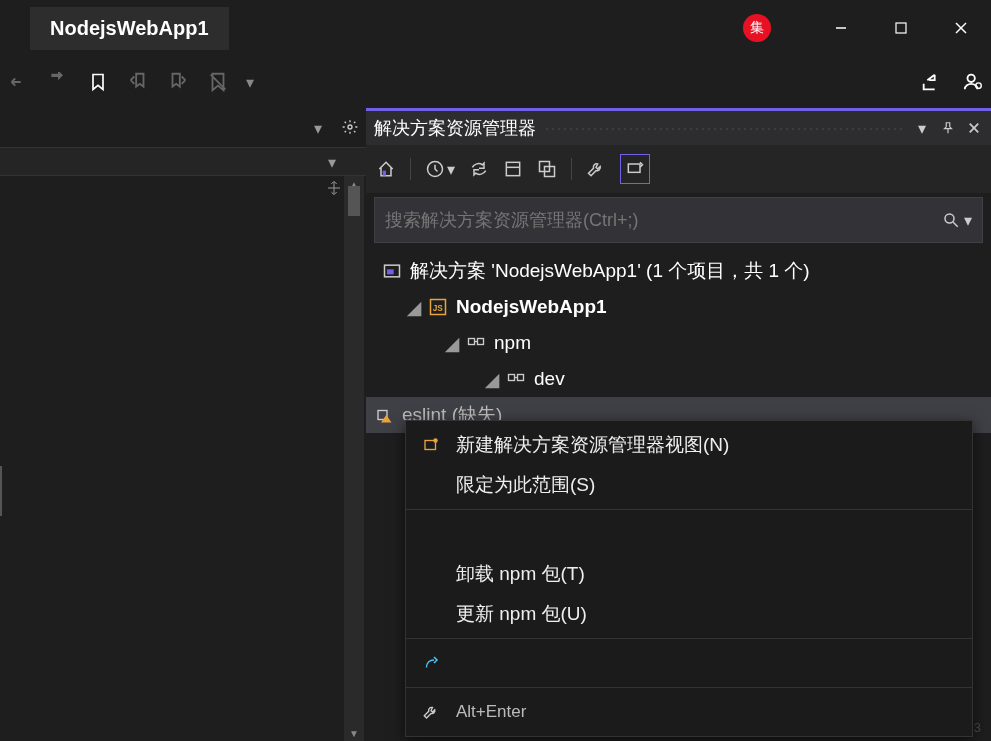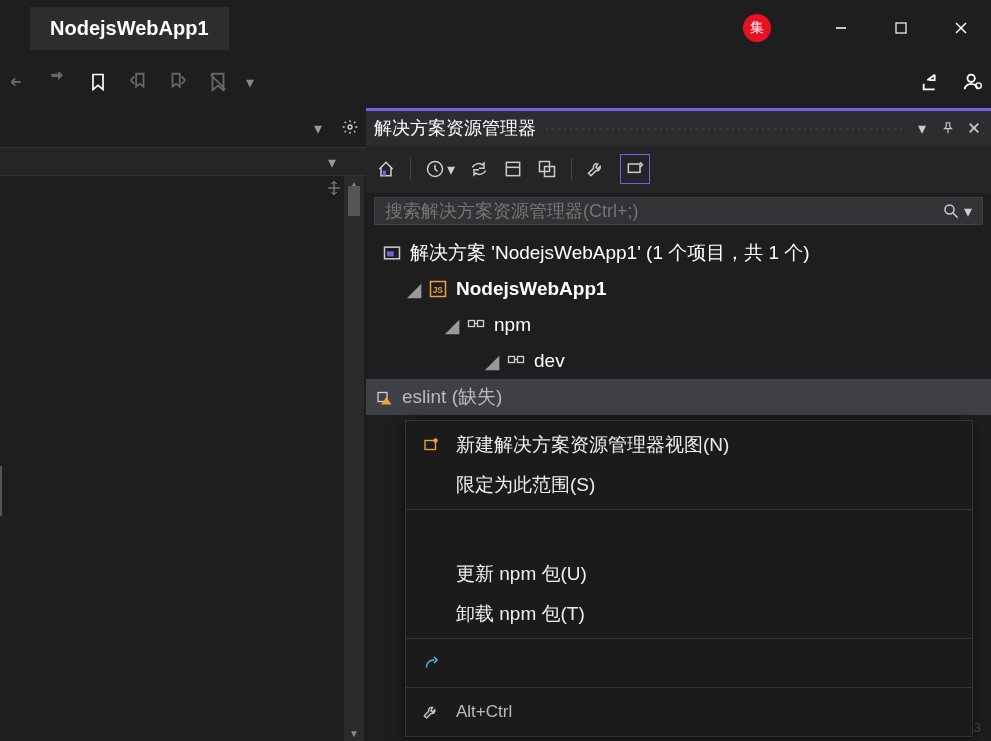--- a/index.html
+++ b/index.html
@@ -36,21 +36,21 @@
 .panel-header { height: 34px; background: #2d2d30; display: flex; align-items: center; padding: 0 8px; gap: 8px; }
 .panel-title { font-size: 18px; color: #fff; }
 .panel-dots { flex: 1; height: 4px; background-image: radial-gradient(#555 1px, transparent 1px); background-size: 6px 6px; opacity: 0.4; }
 .panel-ctrl { color: #ccc; width: 18px; height: 18px; display: flex; align-items: center; justify-content: center; }
 
 .panel-toolbar { height: 48px; display: flex; align-items: center; padding: 0 10px; gap: 14px; background: #252526; }
 .pt-icon { color: #ccc; display: flex; align-items: center; }
 .pt-sep { width: 1px; height: 22px; background: #444; }
 .pt-active { border: 1px solid #7160e8; padding: 4px; }
 
-.search-box { margin: 4px 8px; height: 28px; background: #333337; border: 1px solid #3f3f46; display: flex; align-items: center; padding: 0 10px; }
+.search-box { margin: 4px 8px; height: 46px; background: #333337; border: 1px solid #3f3f46; display: flex; align-items: center; padding: 0 10px; }
 .search-box input { flex: 1; background: transparent; border: none; outline: none; color: #999; font-size: 18px; }
 .search-icon-right { color: #ccc; display: flex; align-items: center; }
 
 .tree { padding: 6px 8px; font-size: 19px; color: #fff; }
 .tree-row { display: flex; align-items: center; height: 36px; gap: 8px; }
 .expander { width: 12px; color: #999; display: flex; justify-content: center; }
 .indent-1 { padding-left: 8px; }
 .indent-2 { padding-left: 34px; }
 .indent-3 { padding-left: 72px; }
 .indent-4 { padding-left: 112px; }
@@ -321,38 +321,38 @@
   <div class="ctx-item">
     <span class="ctx-icon"></span>
     <span class="ctx-label">限定为此范围(S)</span>
   </div>
   <div class="ctx-sep"></div>
   <div class="ctx-item">
     <span class="ctx-icon"></span>
   </div>
   <div class="ctx-item">
     <span class="ctx-icon"></span>
+    <span class="ctx-label">卸载 npm 包(T)</span>
+  </div>
+  <div class="ctx-item">
+    <span class="ctx-icon"></span>
     <span class="ctx-label">更新 npm 包(U)</span>
-  </div>
-  <div class="ctx-item">
-    <span class="ctx-icon"></span>
-    <span class="ctx-label">卸载 npm 包(T)</span>
   </div>
   <div class="ctx-sep"></div>
   <div class="ctx-item">
     <span class="ctx-icon">
         <svg width="18" height="18" viewBox="0 0 24 24">
           <path d="M6 18c0-6 4-10 10-10M16 4l4 4-4 4" fill="none" stroke="#4ec3f5" stroke-width="2"></path>
         </svg>
       </span>
   </div>
   <div class="ctx-sep"></div>
   <div class="ctx-item">
     <span class="ctx-icon">
         <svg width="18" height="18" viewBox="0 0 24 24">
           <path d="M14 6a4 4 0 0 0-5 5l-6 6 3 3 6-6a4 4 0 0 0 5-5l-3 3-2-2z" fill="none" stroke="#ccc" stroke-width="1.8"></path>
         </svg>
       </span>
-    <span class="ctx-shortcut">Alt+Ctrl</span>
+    <span class="ctx-shortcut">Alt+Enter</span>
   </div>
 </div>
 
 <div class="watermark">CSDN @djq_313</div>
 
 </body></html>

